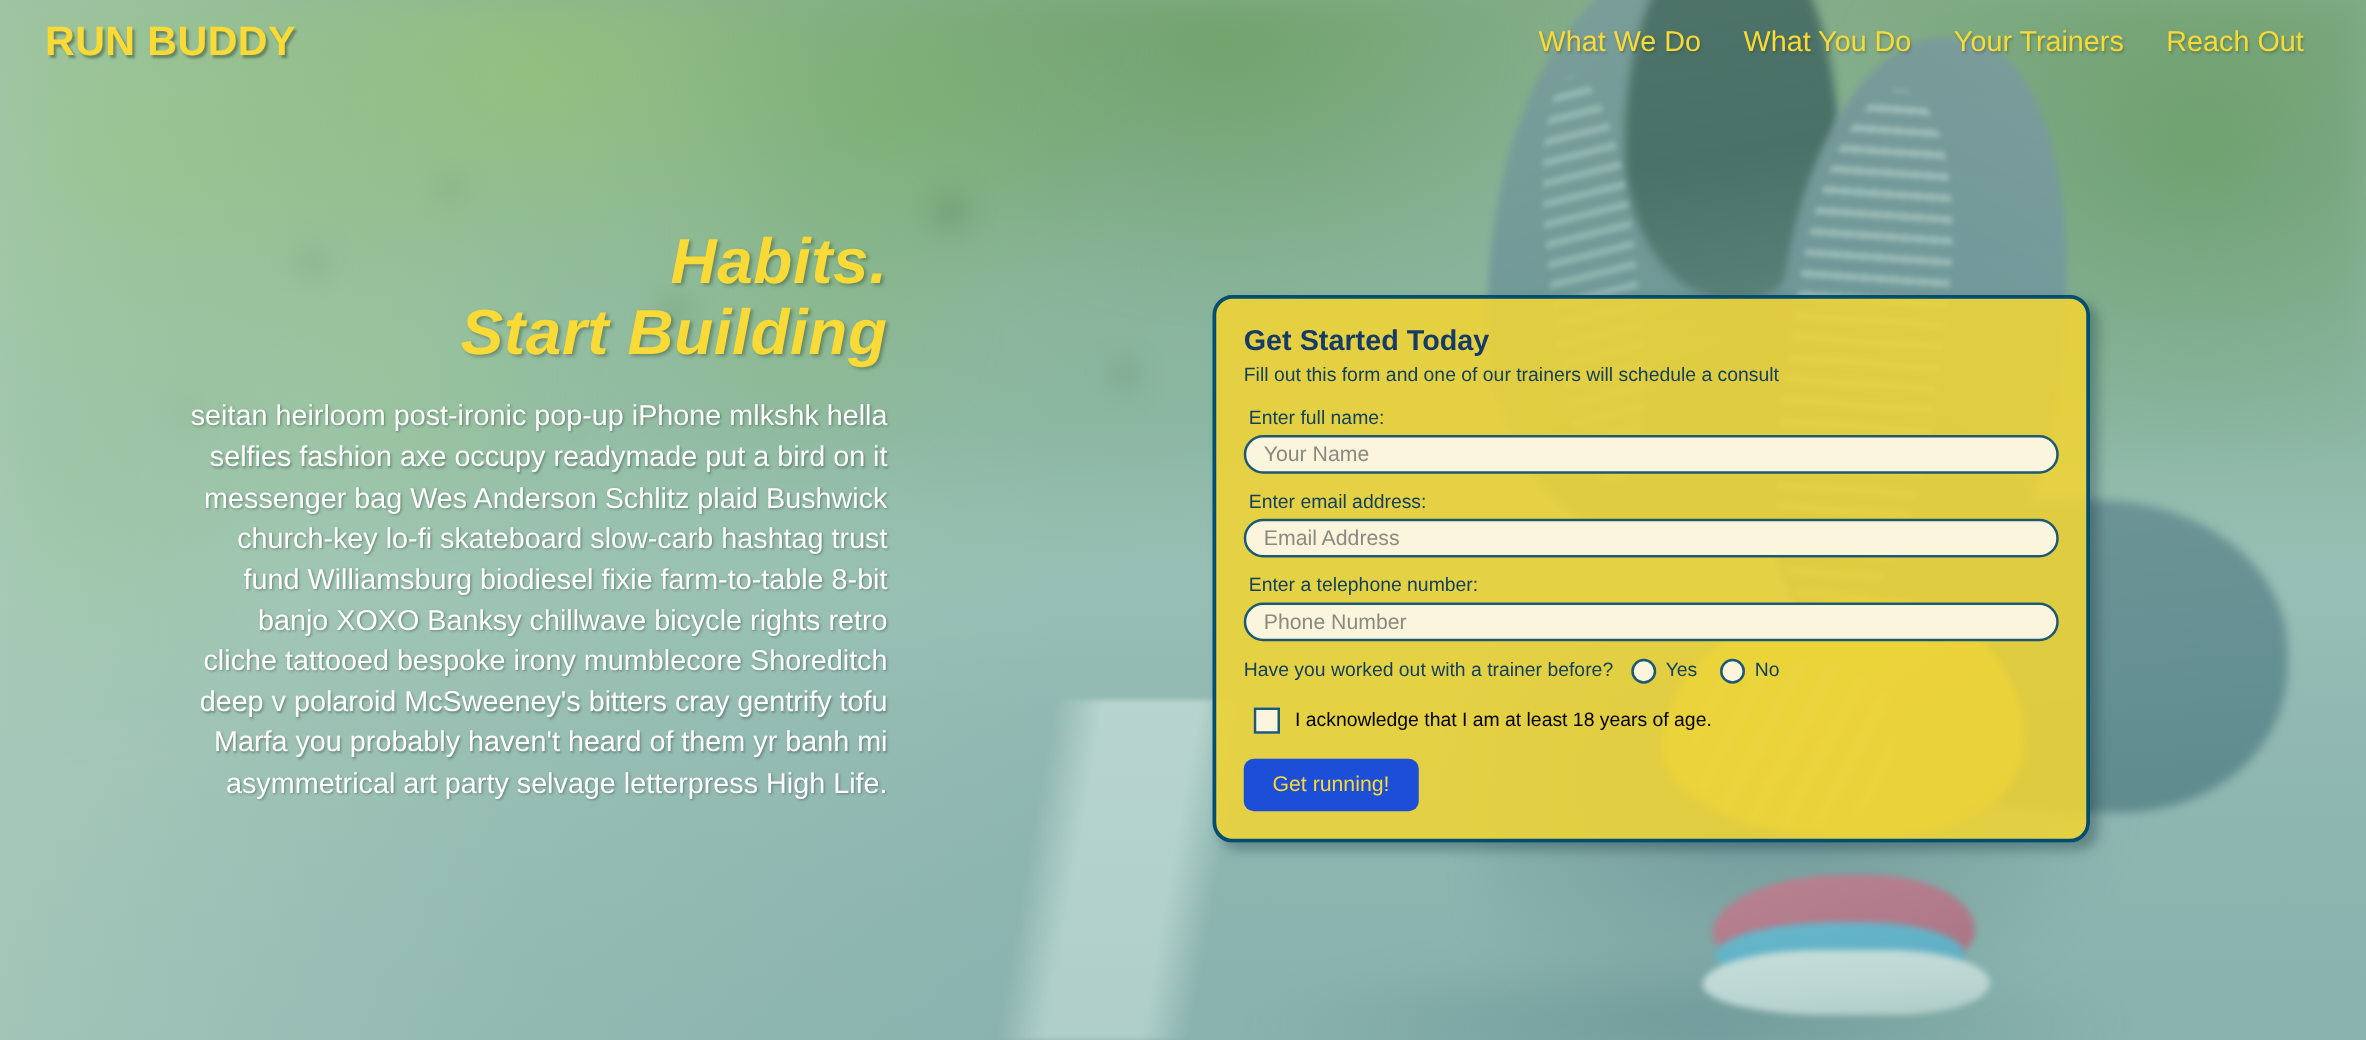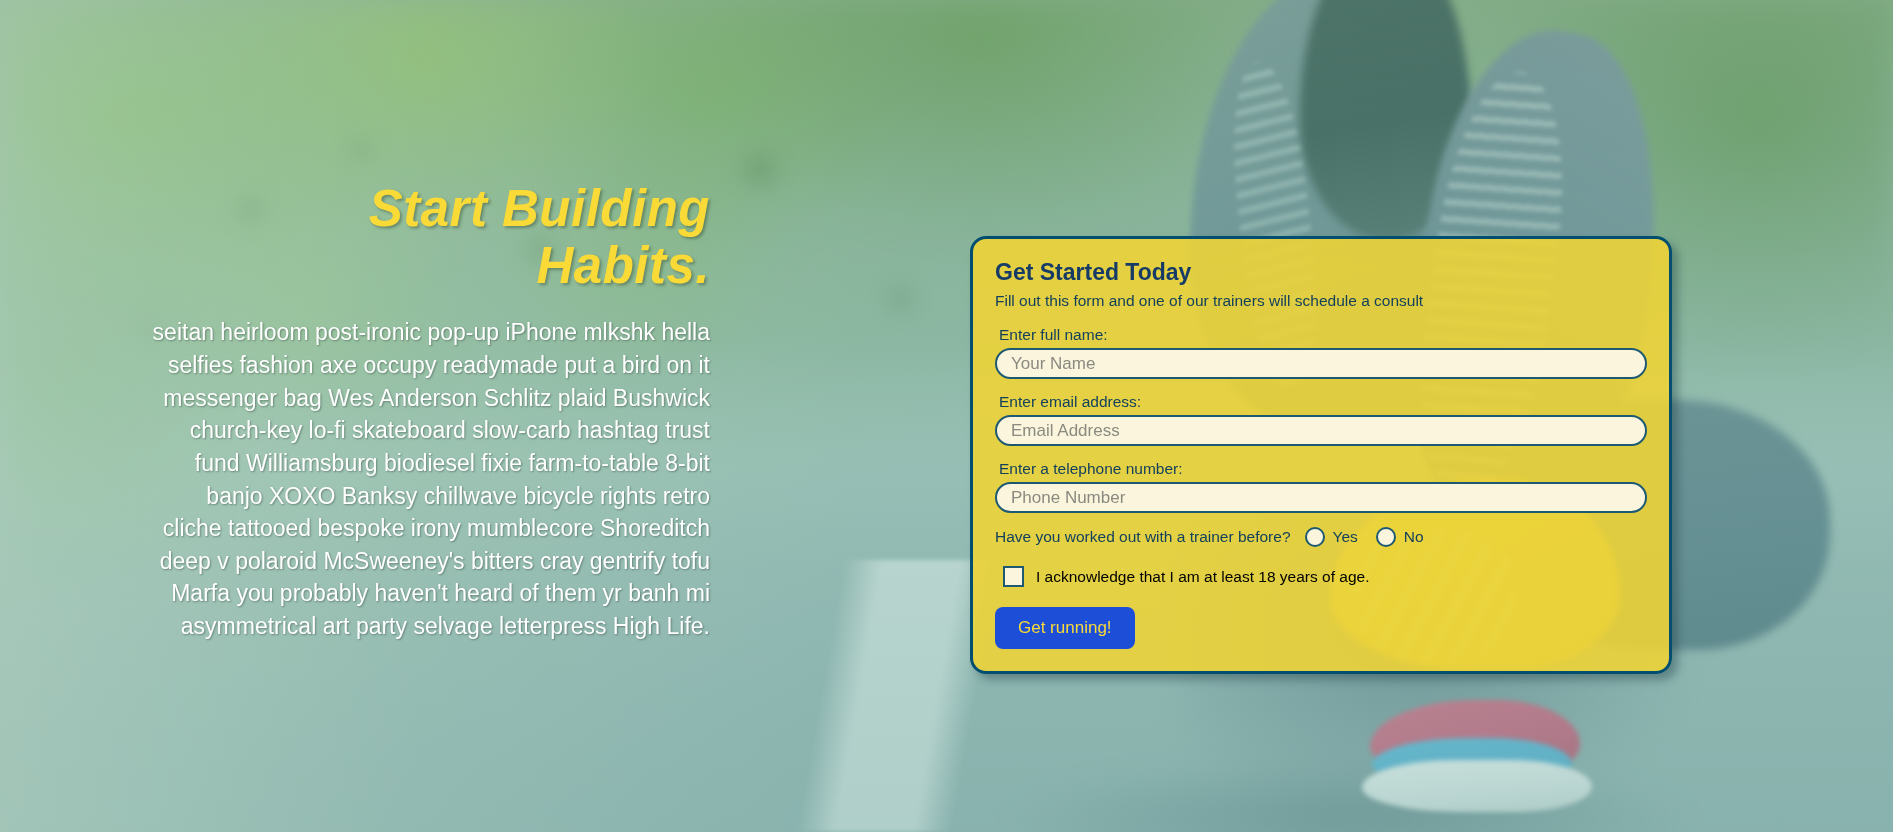--- a/index.html
+++ b/index.html
@@ -290,25 +290,34 @@
   <div class="runner shoe-upper"></div>
   <div class="runner shoe-laces"></div>
   <div class="runner shoe-pink"></div>
   <div class="runner shoe-blue"></div>
   <div class="runner shoe-sole"></div>
 
   <div class="bg-layer bg-lane"></div>
   <div class="bg-layer bg-tint"></div>
   <div class="bg-layer bg-haze"></div>
 
+  <header>
+    <div class="logo">RUN BUDDY</div>
+    <nav>
+      <a>What We Do</a>
+      <a>What You Do</a>
+      <a>Your Trainers</a>
+      <a>Reach Out</a>
+    </nav>
+  </header>
 
   <div class="hero-copy">
     <div class="hero-title">
+      <div>Habits.</div>
       <div>Start Building</div>
-      <div>Habits.</div>
     </div>
     <p class="hero-text">seitan heirloom post-ironic pop-up iPhone mlkshk hella selfies fashion axe occupy readymade put a bird on it messenger bag Wes Anderson Schlitz plaid Bushwick church-key lo-fi skateboard slow-carb hashtag trust fund Williamsburg biodiesel fixie farm-to-table 8-bit banjo XOXO Banksy chillwave bicycle rights retro cliche tattooed bespoke irony mumblecore Shoreditch deep v polaroid McSweeney's bitters cray gentrify tofu Marfa you probably haven't heard of them yr banh mi asymmetrical art party selvage letterpress High Life.</p>
   </div>
 
   <form class="form-panel">
     <div class="form-title">Get Started Today</div>
     <div class="form-sub">Fill out this form and one of our trainers will schedule a consult</div>
 
     <label class="field-label">Enter full name:</label>
     <input class="field-input" type="text" placeholder="Your Name" style="">

